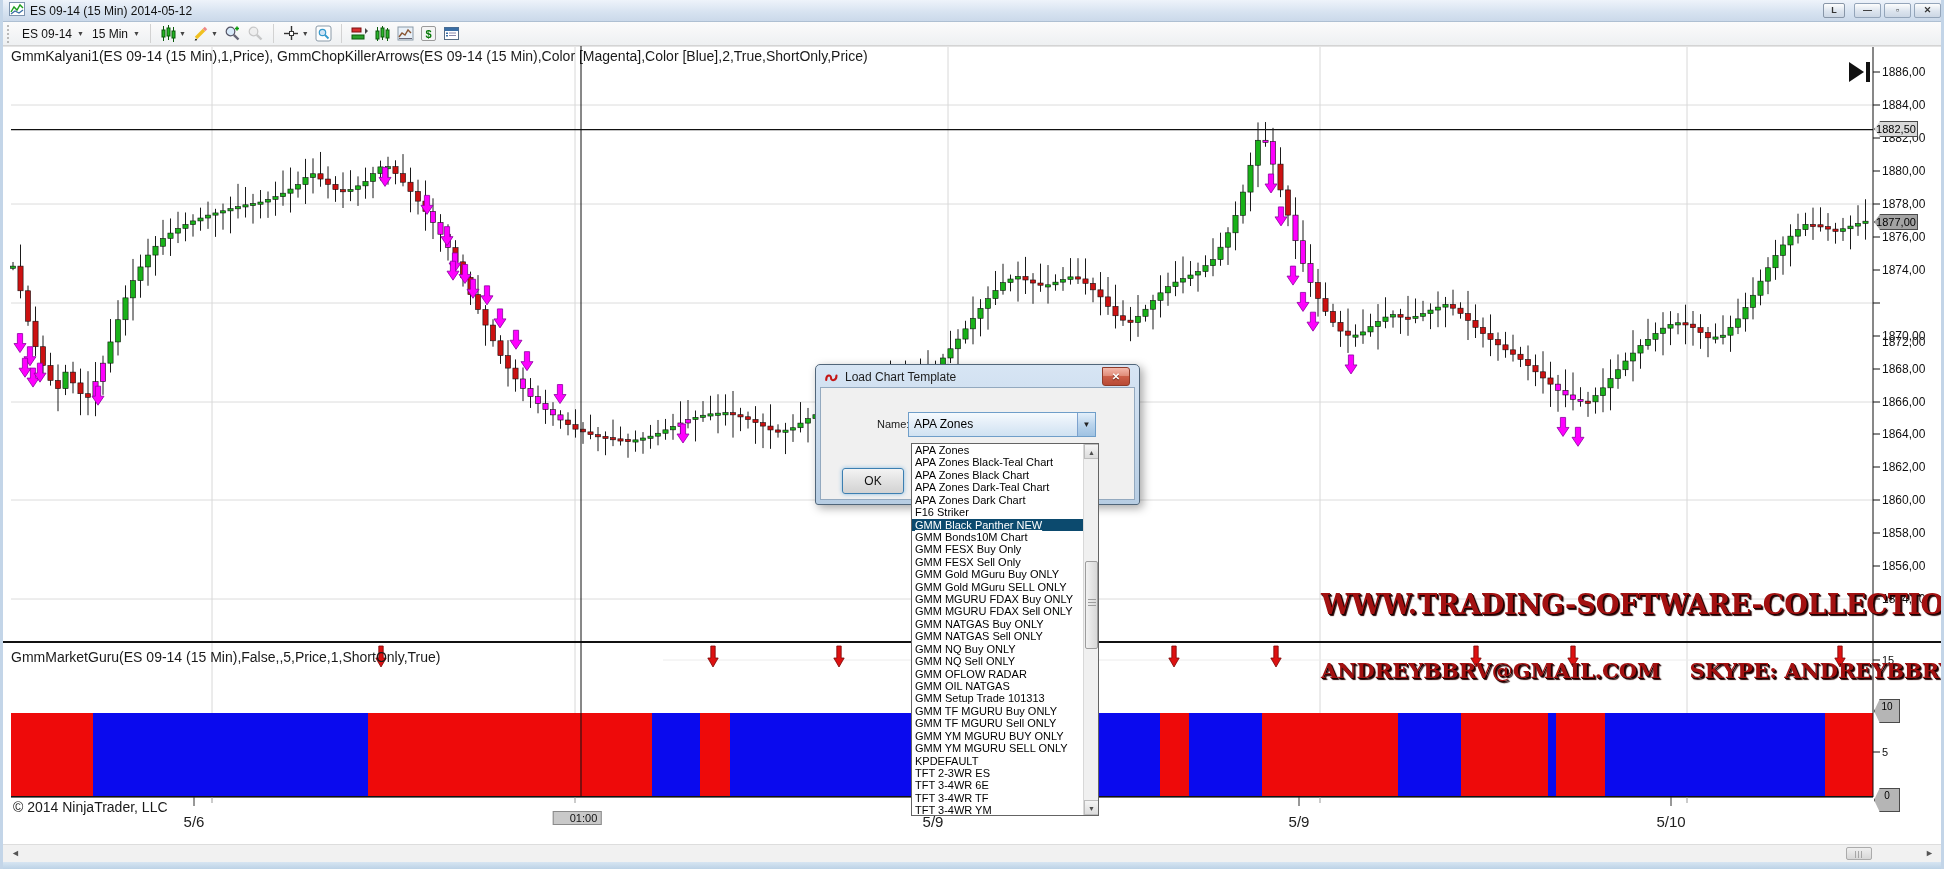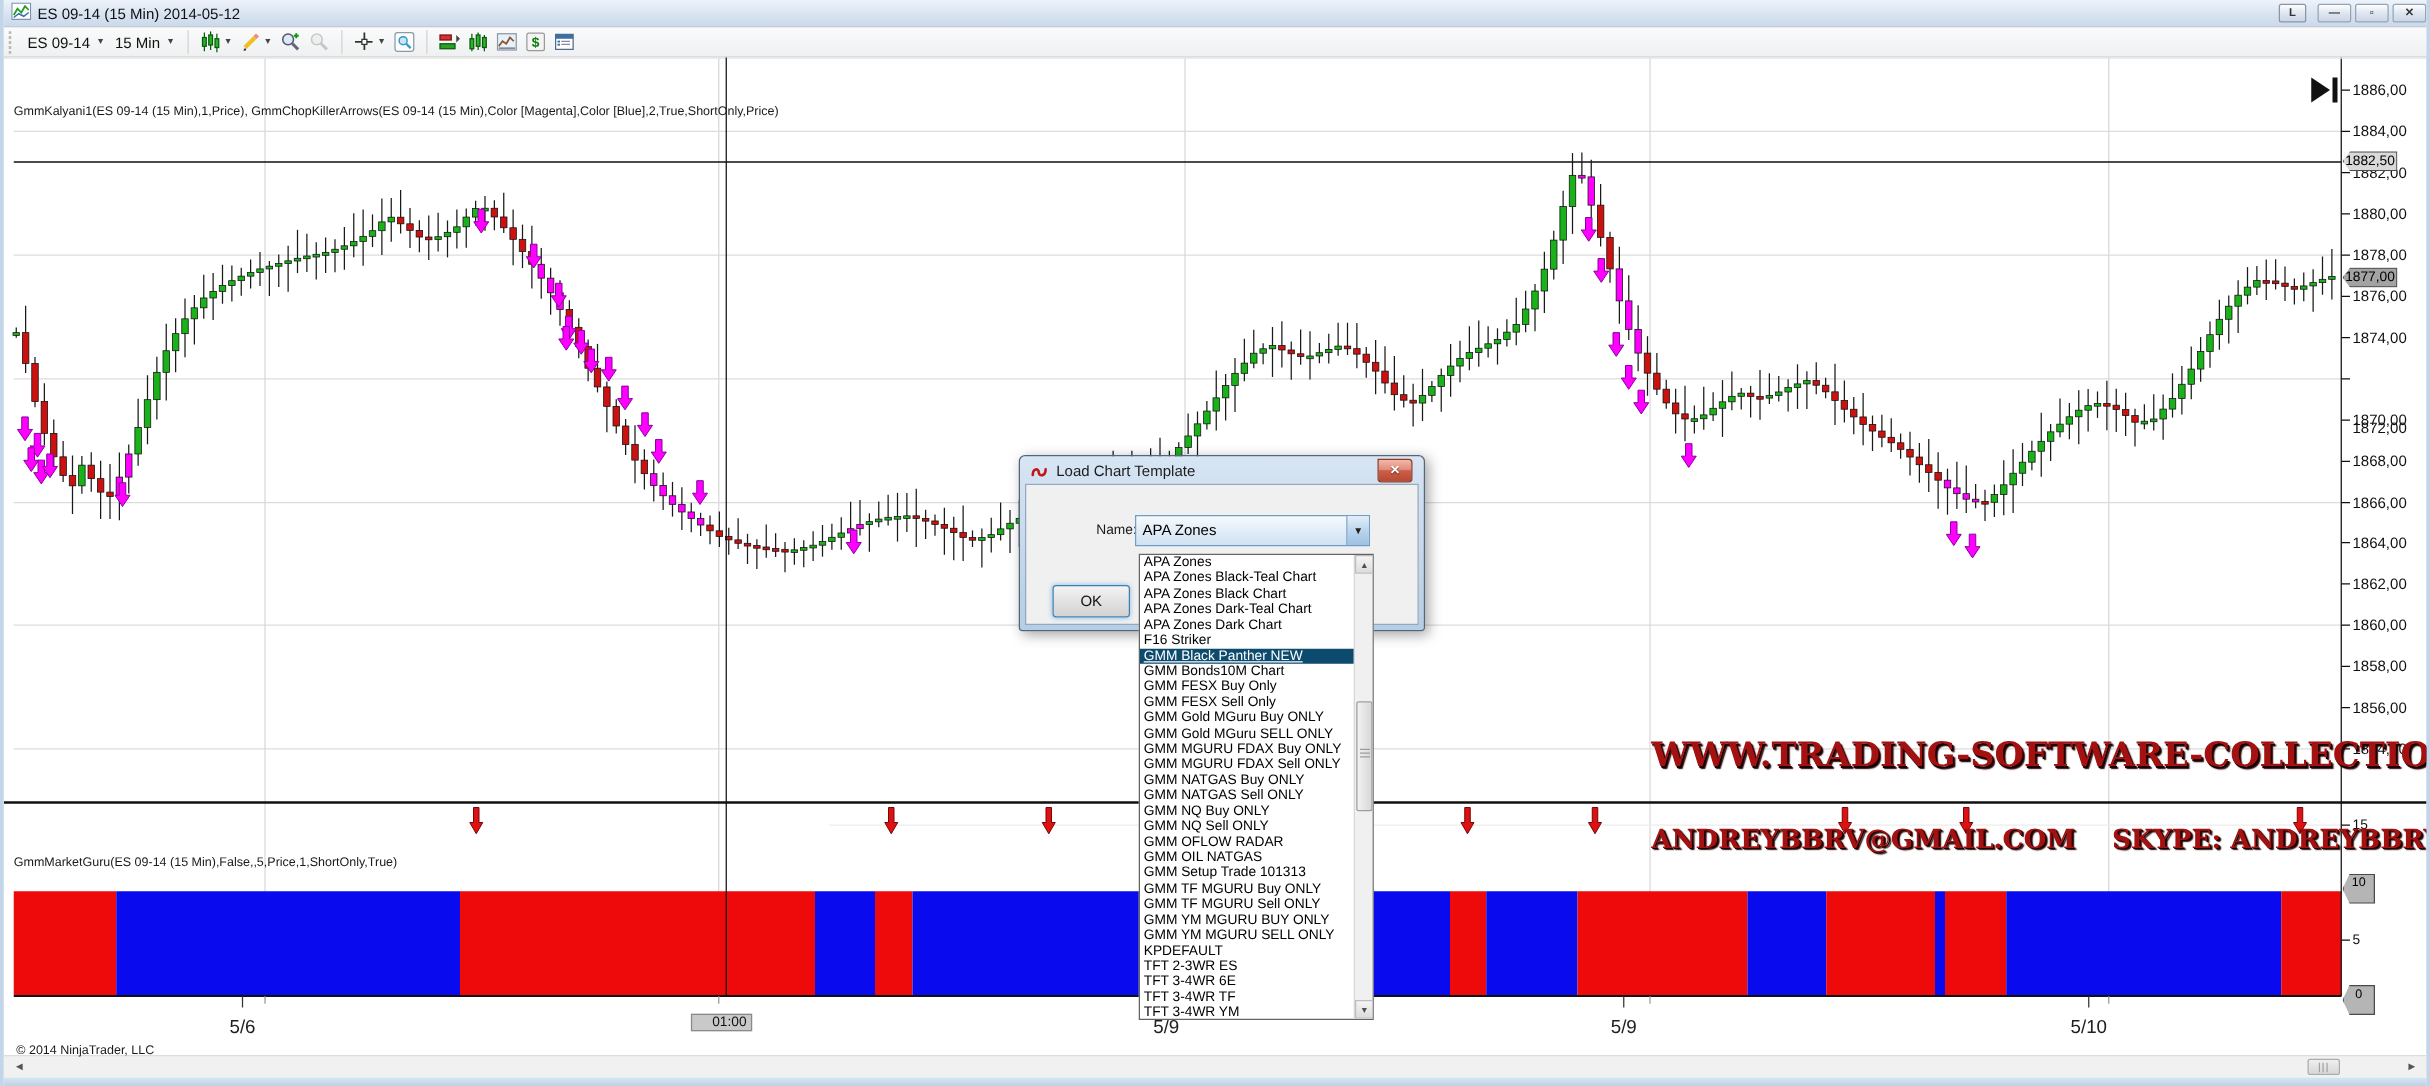--- a/index.html
+++ b/index.html
@@ -27,21 +27,21 @@
   .tb-grip { width:5px; height:18px; margin:0 6px 0 4px;
     background:repeating-linear-gradient(to bottom,#b9b9b9 0 2px,transparent 2px 4px);
     background-size:2px 100%; background-repeat:repeat-y; }
   .tb-sep { width:1px; height:19px; background:#d2d2d2; margin:0 6px; }
   .tb-dd { display:flex; align-items:center; padding:2px 4px; border-radius:2px; }
   .tb-dd .caret { font-size:7px; color:#444; margin-left:5px; }
   .tb-ico { display:flex; align-items:center; padding:1px 3px; }
   .tb-ico svg { display:block; }
   .caret { font-size:7px; color:#444; margin-left:2px; }
   
-  .ind-label { position:absolute; font-size:10px; color:#1a1a1a; white-space:pre; z-index:3;margin-top:36px; }
+  .ind-label { position:absolute; font-size:14px; color:#1a1a1a; white-space:pre; z-index:3; }
   .axis-price-label { position:absolute; left:1879px; font-size:12px; color:#101010; z-index:3; }
   .axis-small-label { position:absolute; font-size:11px; color:#101010; z-index:3; }
   .time-label { position:absolute; top:813px; font-size:15px; color:#202020; transform:translateX(-50%); z-index:3; }
   .price-tag { position:absolute; left:1871px; width:44px; height:16px; z-index:4;
     font-size:11px; color:#000; text-align:center; line-height:15px;
     clip-path:polygon(0 50%,14% 0,100% 0,100% 100%,14% 100%);
     border:1px solid #4a4a4a; }
   .mini-tag { position:absolute; left:1871px; width:26px; height:24px; z-index:4;
     font-size:10px; color:#000; text-align:center; line-height:13px;
     clip-path:polygon(0 50%,22% 0,100% 0,100% 100%,22% 100%); border:1px solid #4a4a4a; }

